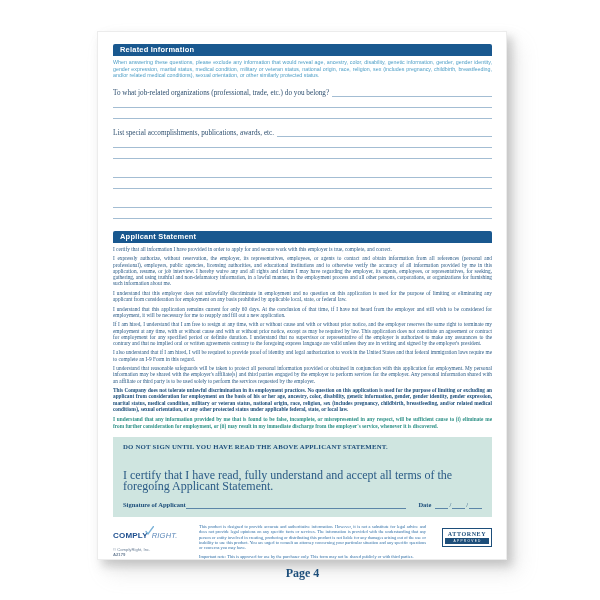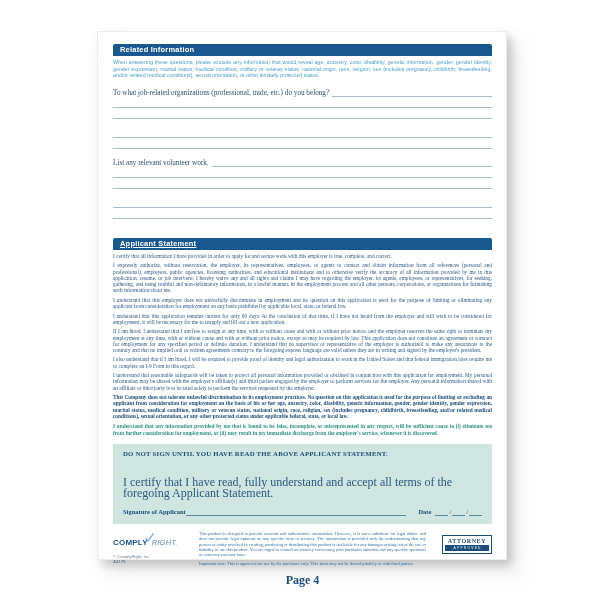--- a/index.html
+++ b/index.html
@@ -6,21 +6,21 @@
   .stage{position:relative;width:600px;height:600px;background:#ffffff;overflow:hidden;
          font-family:"Liberation Serif",serif;}
   .paper{position:absolute;left:97px;top:31px;width:408px;height:527px;background:#ffffff;
          border:1px solid #ececec;
          box-shadow:5px 6px 9px rgba(130,130,130,0.38),11px 13px 20px rgba(160,160,160,0.20);}
   .content{position:absolute;left:15px;right:14px;top:12px;bottom:0;}
 
   .section-bar{height:12px;line-height:12px;background:#19588f;color:#ffffff;
                font-family:"Liberation Sans",sans-serif;font-weight:bold;font-size:7.5px;
                padding-left:7px;border-radius:2px 2px 0 0;letter-spacing:.2px;}
-  .bar-statement{margin-top:19px;text-decoration:underline;}
+  .bar-statement{margin-top:12px;}
 
   .intro{margin:3px 0 2px;font-family:"Liberation Sans",sans-serif;font-size:5.3px;
          line-height:6.6px;color:#4d9ec6;text-align:justify;}
 
   .q-block{margin-top:8px;}
   .q-row{display:flex;align-items:flex-end;height:10px;}
   .q-label{white-space:nowrap;padding-right:3px;font-size:7.2px;color:#2d4e6e;}
   .q-line{flex:1;border-bottom:1px solid #a3bdd3;height:9px;}
   .blank-line{height:10px;border-bottom:1px solid #a3bdd3;}
 
@@ -70,29 +70,29 @@
       <div class="q-block">
         <div class="q-row">
           <span class="q-label">To what job-related organizations (professional, trade, etc.) do you belong?</span>
           <span class="q-line"></span>
         </div>
         <div class="blank-line"></div>
         <div class="blank-line"></div>
       </div>
 
       <div class="q-block">
+        <div class="q-row">
+          <span class="q-label">List special accomplishments, publications, awards, etc.</span>
+          <span class="q-line"></span>
+        </div>
         <div class="blank-line"></div>
         <div class="blank-line"></div>
       </div>
 
       <div class="q-block">
-        <div class="q-row">
-          <span class="q-label">List any relevant volunteer work.</span>
-          <span class="q-line"></span>
-        </div>
         <div class="blank-line"></div>
         <div class="blank-line"></div>
       </div>
 
       <div class="q-block">
         <div class="blank-line"></div>
         <div class="blank-line"></div>
       </div>
 
       <div class="section-bar bar-statement">Applicant Statement</div>

